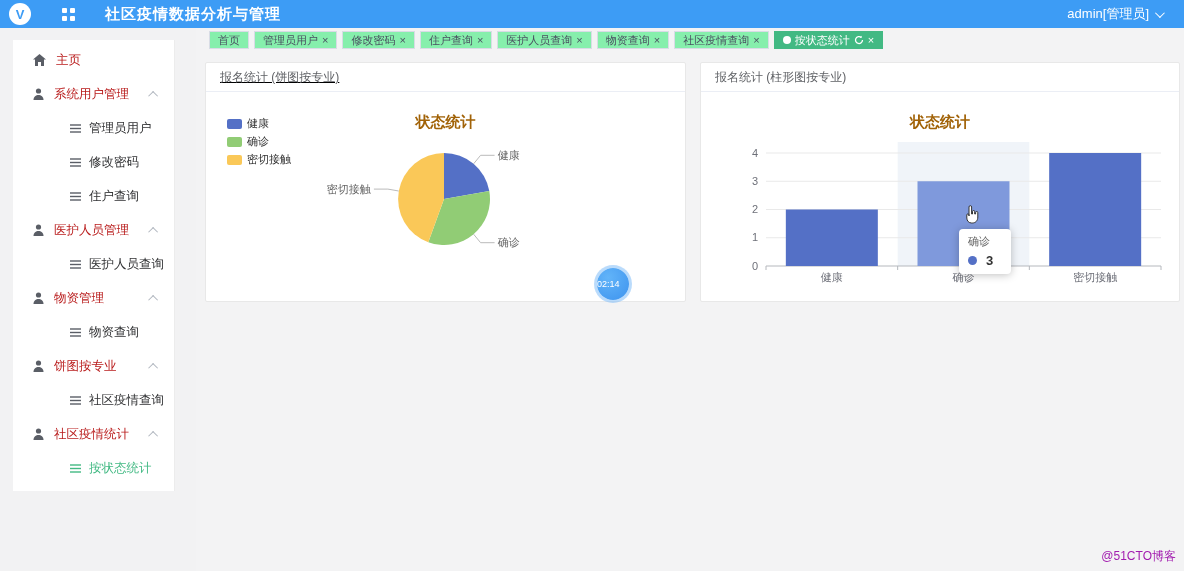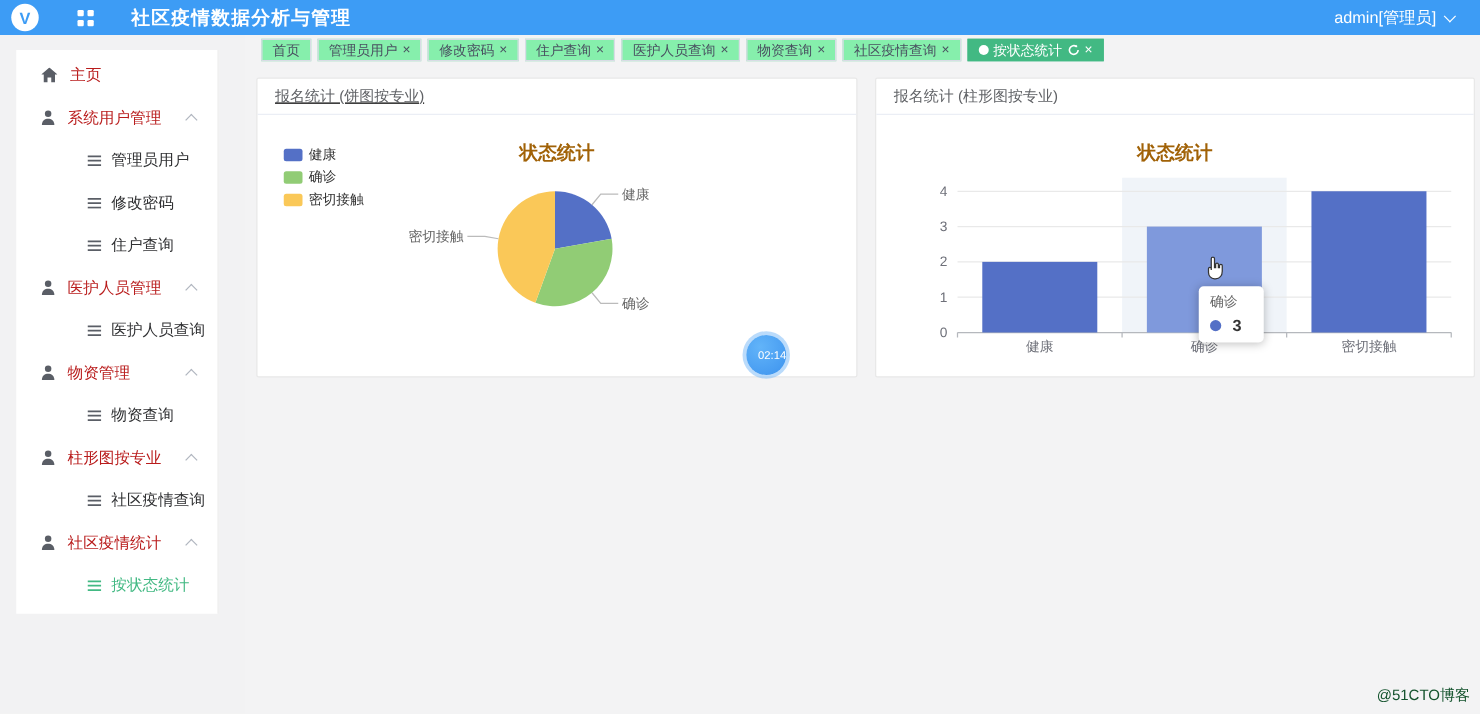--- a/index.html
+++ b/index.html
@@ -54,23 +54,23 @@
   .tooltip .t1 { font-size:11px; color:#666; margin-bottom:4px; }
   .tooltip .t2 { display:flex; align-items:center; gap:9px; }
   .tooltip .tdot { width:9px; height:9px; border-radius:50%; }
   .tooltip .tval { font-size:13px; font-weight:bold; color:#333; }
 
   .cursor-hand { position:absolute; left:262px; top:113px; z-index:6; }
 
   
   .timer { position:absolute; left:391px; top:176px; width:32px; height:32px; border-radius:50%;
     background:radial-gradient(circle at 35% 30%, #62b4f9, #3d93ee); box-shadow:0 0 0 3px rgba(130,190,248,0.55);
-    color:#fff; font-size:9px; display:flex; align-items:center; justify-content:flex-end; cursor:pointer; }
-
-  .watermark { position:absolute; right:8px; bottom:6px; font-size:12px; color:#14532d; }
+    color:#fff; font-size:9px; display:flex; align-items:center; justify-content:flex-start; cursor:pointer; }
+
+  .watermark { position:absolute; right:8px; bottom:6px; font-size:12px; color:#a21caf; }
 </style>
 </head>
 <body>
 
 <div class="header">
   <div class="logo">
       <span>V</span>
     </div>
   <div class="grid-icon">
       <span></span>
@@ -185,21 +185,21 @@
         </span>
         <span class="lbl">物资查询</span>
       </div>
       <div class="m-root">
         <span class="mi">
           <svg width="11" height="12" viewBox="0 0 11 12">
             <circle cx="5.5" cy="3" r="2.6" fill="#5a5e66"></circle>
             <path d="M0.5 12 C0.5 8.5 3 7 5.5 7 C8 7 10.5 8.5 10.5 12 Z" fill="#5a5e66"></path>
           </svg>
         </span>
-        <span class="lbl">柱形图按专业</span>
+        <span class="lbl">饼图按专业</span>
         <span class="arrow"></span>
       </div>
       <div class="m-child">
         <span class="mi">
           <svg width="11" height="9" viewBox="0 0 11 9">
             <g stroke="#5a5e66" stroke-width="1.4">
               <line x1="0" y1="1" x2="11" y2="1"></line>
               <line x1="0" y1="4.5" x2="11" y2="4.5"></line>
               <line x1="0" y1="8" x2="11" y2="8"></line>
             </g>

